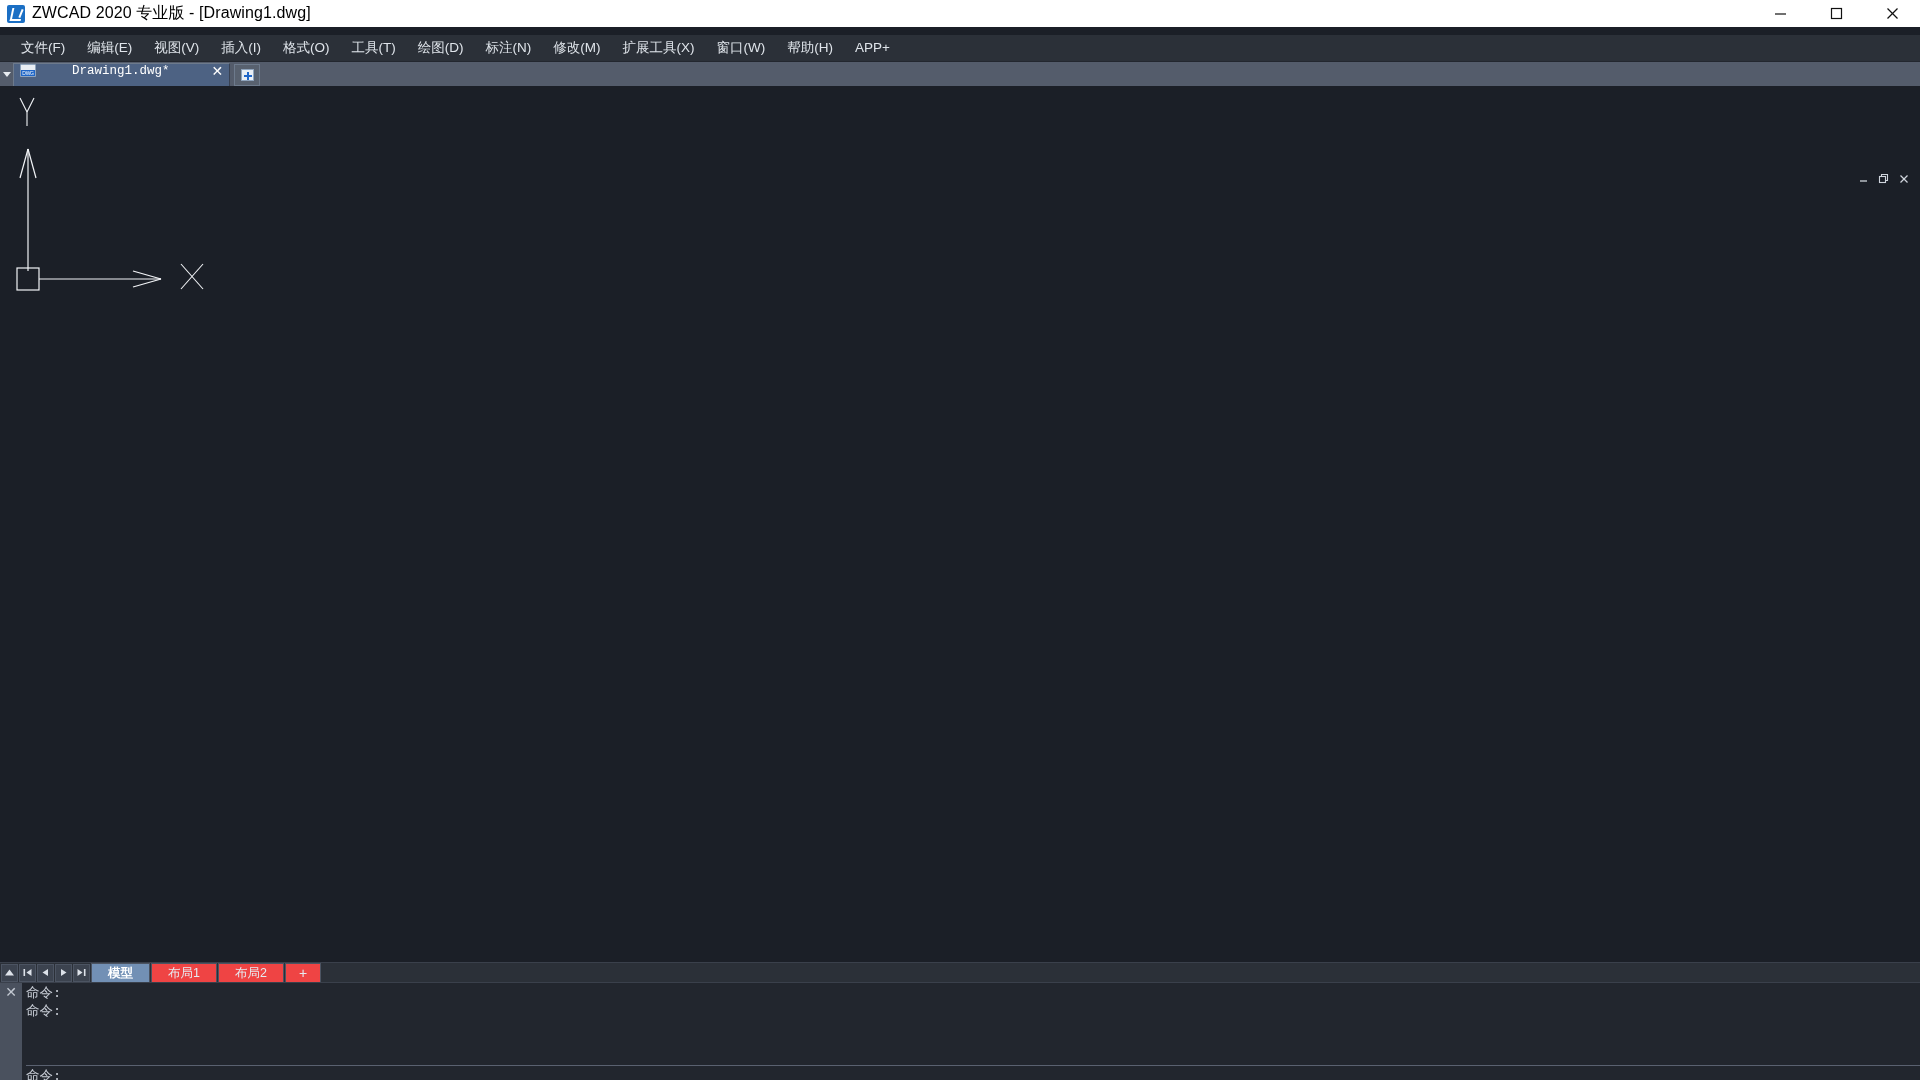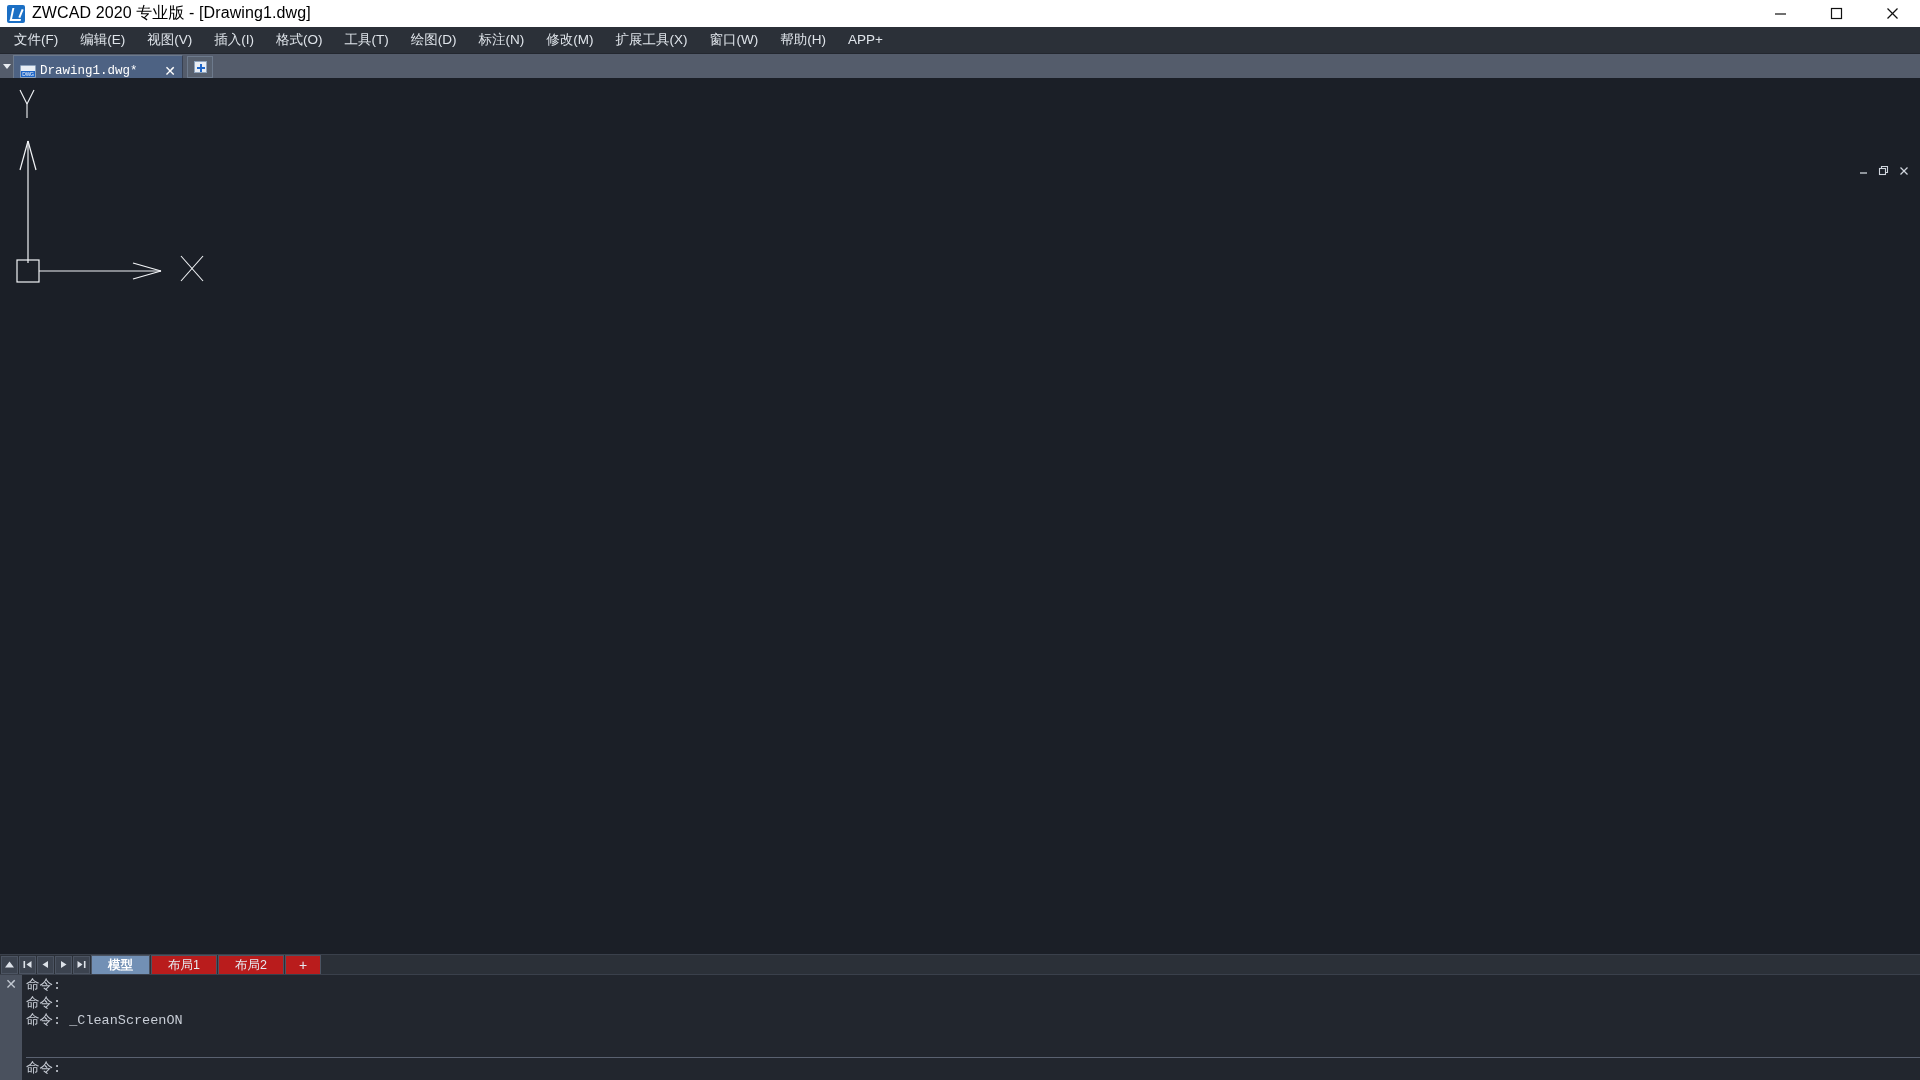--- a/index.html
+++ b/index.html
@@ -47,22 +47,23 @@
     width:56px; height:27px;
     display:flex; align-items:center; justify-content:center;
   }
   .win-btn svg { display:block; }
 
   
   .menubar {
     height:27px; width:100%;
     background:#2b3038;
     display:flex; align-items:center;
-    padding-left:3px;
+    padding-left:10px;
     border-bottom:1px solid #23272f;
+    margin-top:8px;
   }
   .menu-item {
     font-size:13.5px;
     color:#dfe4ea;
     padding:3px 11px;
     white-space:nowrap;
     line-height:18px;
   }
 
   
@@ -79,26 +80,27 @@
   }
   .tab-dropdown .caret {
     width:0;height:0;
     border-left:4.5px solid transparent;
     border-right:4.5px solid transparent;
     border-top:5px solid #e8ecf1;
   }
   .doc-tab {
     height:23px;
     background:#4d6283;
-    display:flex; align-items:flex-end;
+    display:flex; align-items:flex-start;
     padding:0 6px 0 6px;
     min-width:170px;
     border-top:1px solid #6d7a8c;
     border-left:1px solid #6d7a8c;
     border-right:1px solid #384152;
+    gap:32px;
   }
   .dwg-icon {
     width:16px; height:13px; flex:none; margin-right:4px;
     background:#e9eef4;
     border:1px solid #8fa4bd;
     position:relative;
     border-radius:1px;
   }
   .dwg-icon::after {
     content:"DWG";
@@ -178,21 +180,21 @@
     display:flex; align-items:center; justify-content:center;
     flex:none;
   }
   .nav-btn:first-child { margin-left:1px; }
   .layout-tab {
     height:19px;
     padding:0 16px;
     display:flex; align-items:center; justify-content:center;
     font-size:12.5px;
     color:#e6eaf0;
-    background:#b91c1c;
+    background:#ef4444;
     border:1px solid #4c5462;
     border-bottom:none;
     margin-right:1px;
     white-space:nowrap;
   }
   .layout-tab.active {
     background:#7290b5;
     color:#ffffff;
     font-weight:bold;
   }
@@ -381,19 +383,18 @@
 </div>
 
 <div class="cmdwrap">
   <div class="cmd-close-strip">
     <span class="cmd-close-x">✕</span>
   </div>
   <div class="cmd-body">
     <div class="cmd-history">
       <div class="cmd-line">命令:</div>
       <div class="cmd-line">命令:</div>
-      <div class="cmd-line">命令: _CleanScreenON</div>
     </div>
     <div class="cmd-input-row">
       <div class="cmd-line">命令:</div>
     </div>
   </div>
 </div>
 
 </body></html>

